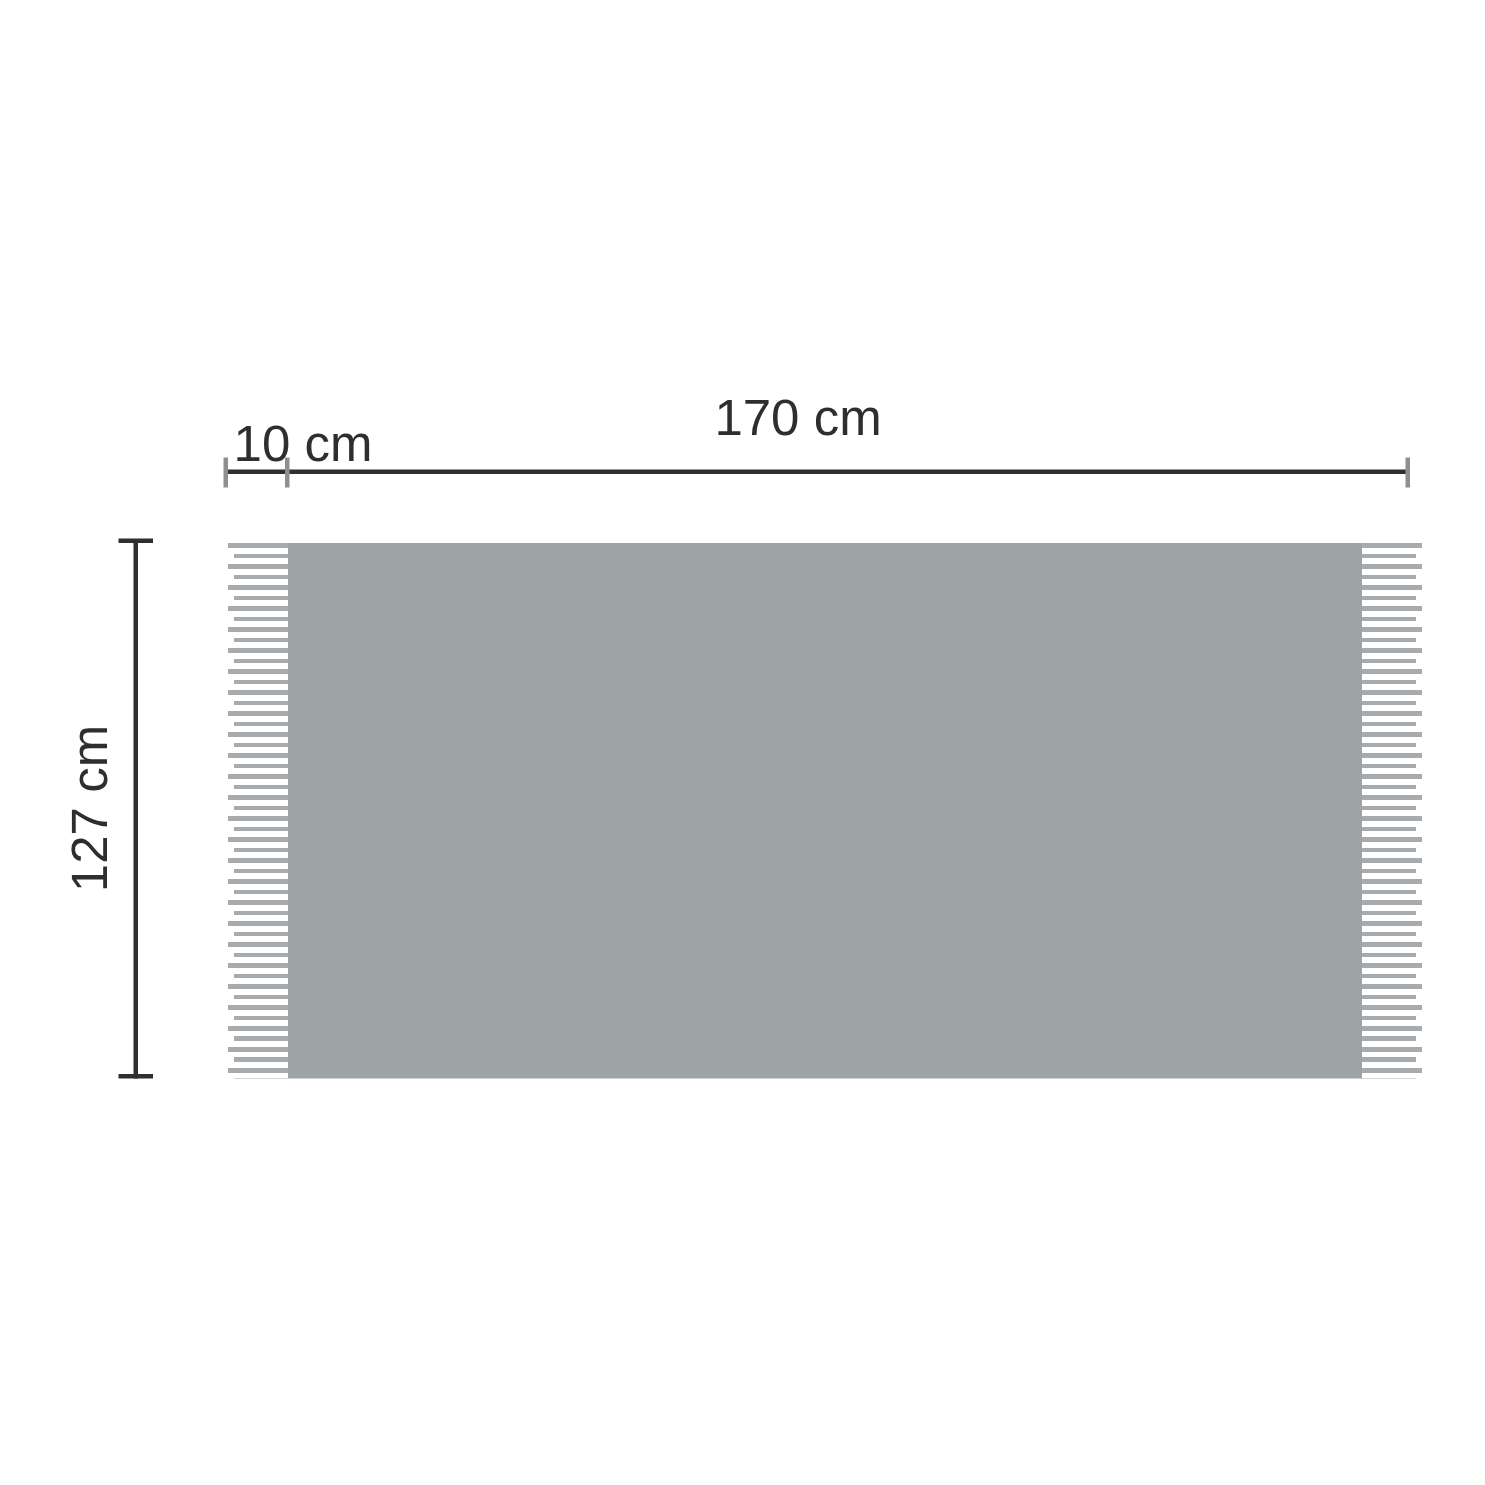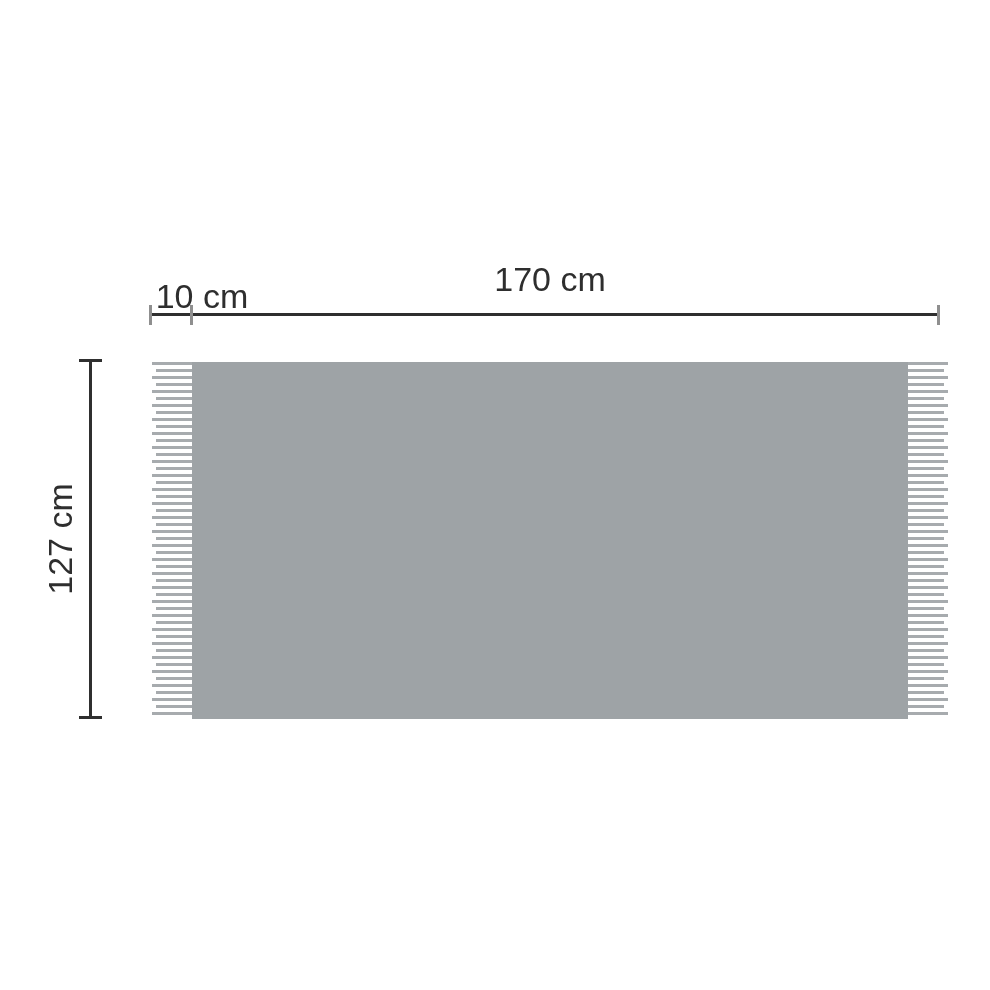--- a/index.html
+++ b/index.html
@@ -98,21 +98,21 @@
     background-position: left top, left top;
   }
 </style>
 </head>
 <body>
 
 <div class="canvas">
 
   <span class="dim-label" style="left:174px; top:296px;margin-left:28px;">10 cm</span>
 
-  <span class="dim-label" style="left:550px; top:279px;">170 cm</span>
+  <span class="dim-label" style="left:532px; top:279px;">170 cm</span>
 
   <div class="h-dim-line"></div>
   <div class="tick-v left"></div>
   <div class="tick-v middle"></div>
   <div class="tick-v right"></div>
 
   <span class="dim-label rotated" style="left:60px; top:539px;">127 cm</span>
 
   <div class="v-dim-line"></div>
   <div class="tick-h top"></div>

